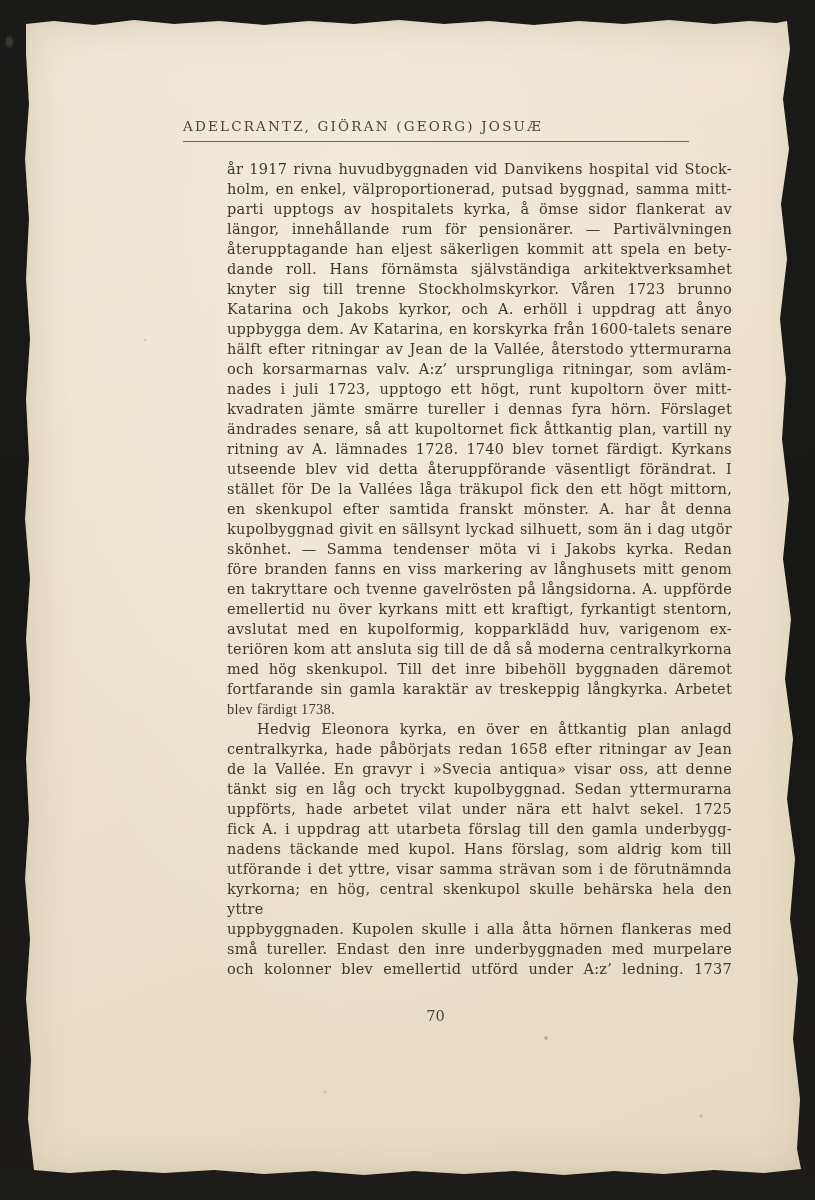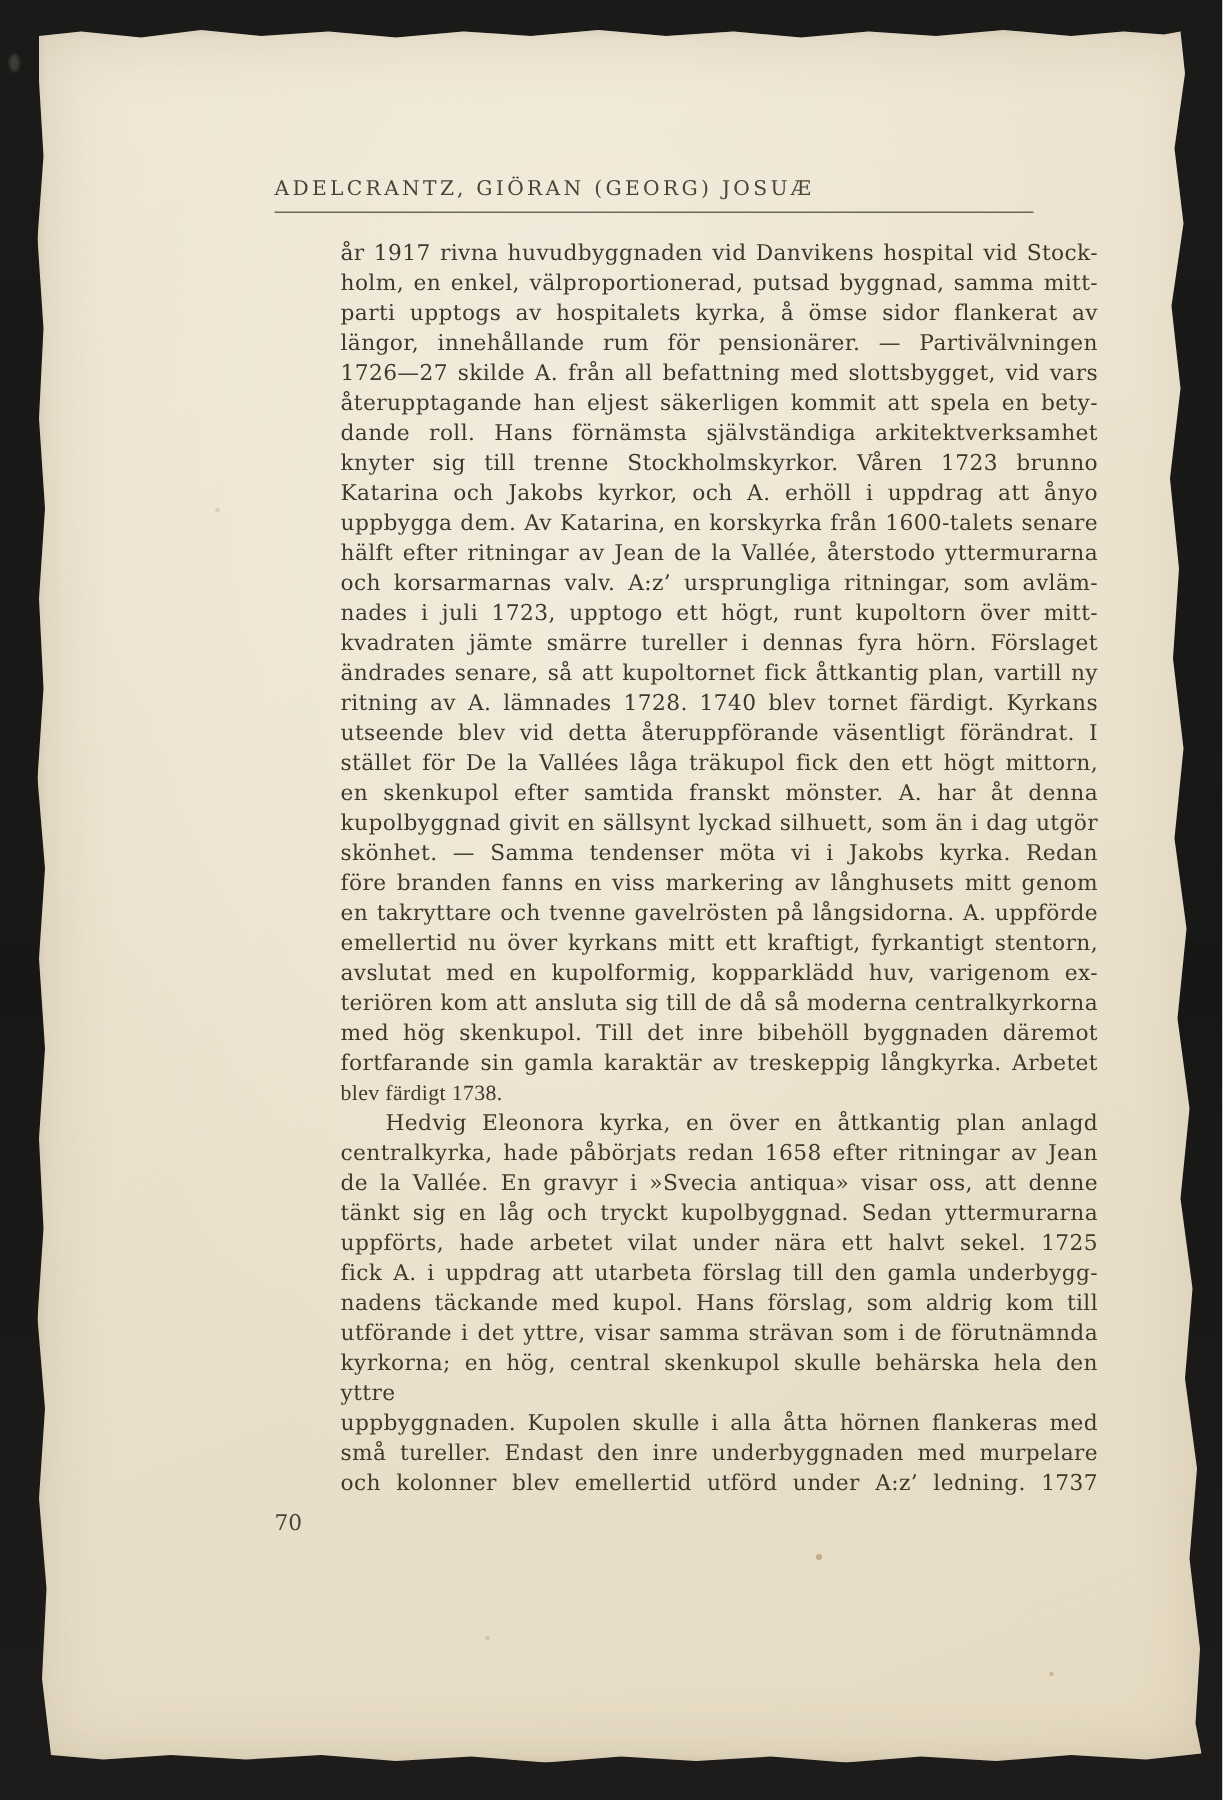--- a/index.html
+++ b/index.html
@@ -75,40 +75,39 @@
     margin-left: 44px;
   }
   .line {
     text-align: justify;
     text-align-last: justify;
   }
   .line.flush-last { text-align-last: left; font-family: Liberation Serif, serif; }
   .line.indent { text-indent: 30px; }
   .page-number {
     position: absolute; top: 987px; left: 159px; width: 505px;
-    text-align: left;
+    text-align: center;
     font-size: 14.5px; line-height: 20px;
     color: var(--ink-light, #4a443a);
   }
 </style>
 </head>
 <body>
 
 <div class="stage">
   <div class="bg-speck"></div>
   <div class="paper">
     <div class="paper-specks"></div>
     <div class="running-header">ADELCRANTZ, GIÖRAN (GEORG) JOSUÆ</div>
     <div class="header-rule"></div>
     <div class="body-text" id="body-text">
         <div class="line">år 1917 rivna huvudbyggnaden vid Danvikens hospital vid Stock-</div>
         <div class="line">holm, en enkel, välproportionerad, putsad byggnad, samma mitt-</div>
         <div class="line">parti upptogs av hospitalets kyrka, å ömse sidor flankerat av</div>
         <div class="line">längor, innehållande rum för pensionärer. — Partivälvningen</div>
-        <div class="line">1726—27 skilde A. från all befattning med slottsbygget, vid vars</div>
         <div class="line">återupptagande han eljest säkerligen kommit att spela en bety-</div>
         <div class="line">dande roll. Hans förnämsta självständiga arkitektverksamhet</div>
         <div class="line">knyter sig till trenne Stockholmskyrkor. Våren 1723 brunno</div>
         <div class="line">Katarina och Jakobs kyrkor, och A. erhöll i uppdrag att ånyo</div>
         <div class="line">uppbygga dem. Av Katarina, en korskyrka från 1600-talets senare</div>
         <div class="line">hälft efter ritningar av Jean de la Vallée, återstodo yttermurarna</div>
         <div class="line">och korsarmarnas valv. A:z’ ursprungliga ritningar, som avläm-</div>
         <div class="line">nades i juli 1723, upptogo ett högt, runt kupoltorn över mitt-</div>
         <div class="line">kvadraten jämte smärre tureller i dennas fyra hörn. Förslaget</div>
         <div class="line">ändrades senare, så att kupoltornet fick åttkantig plan, vartill ny</div>

